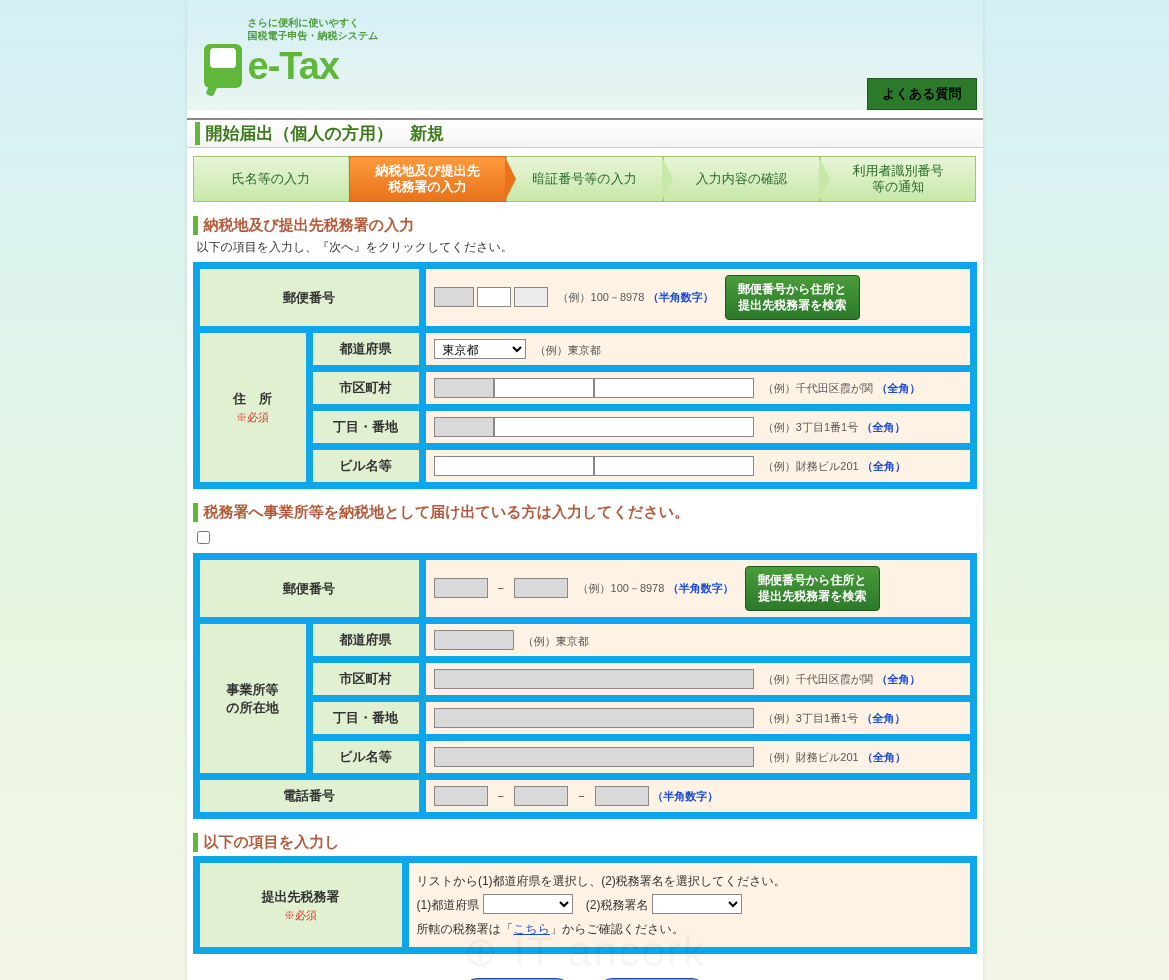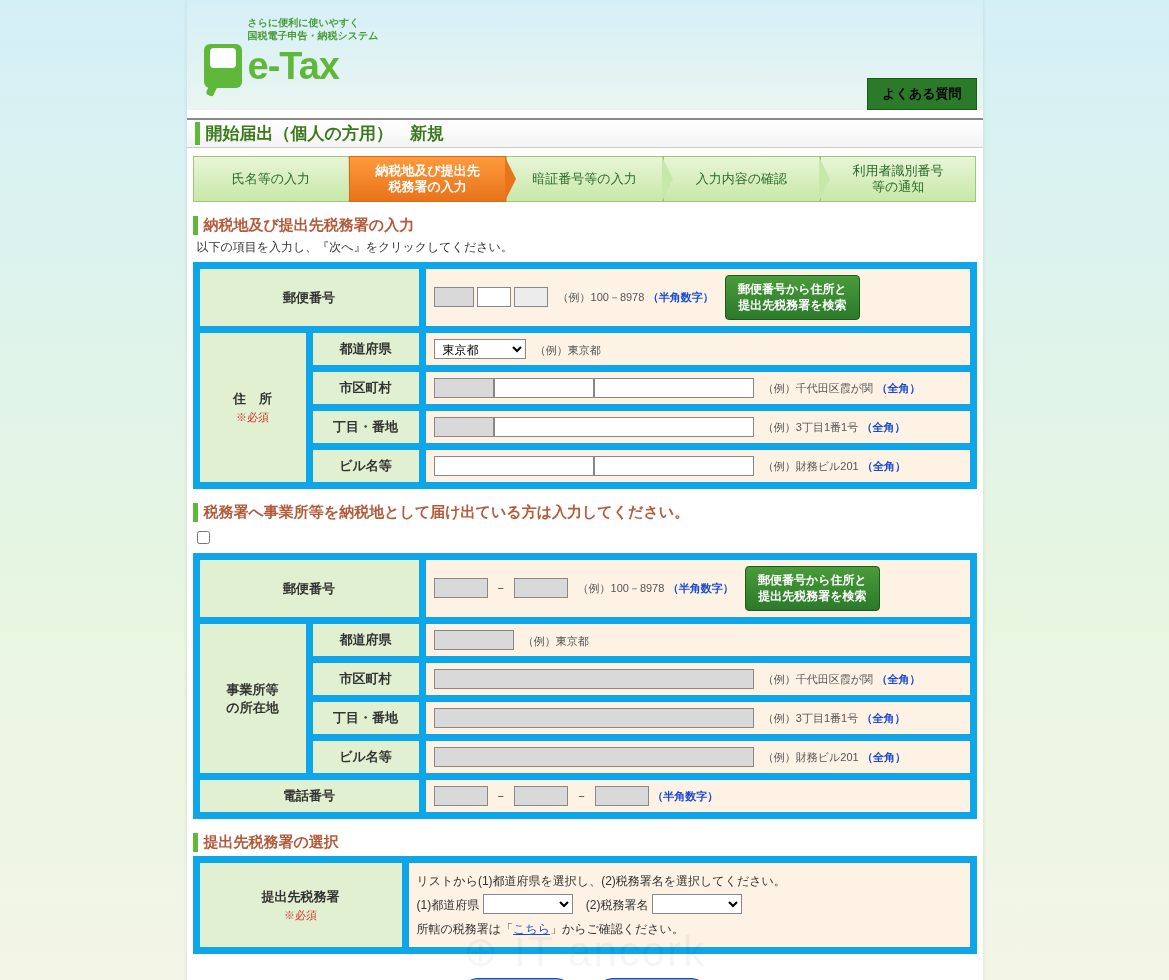--- a/index.html
+++ b/index.html
@@ -199,21 +199,21 @@
       <span class="dash">－</span>
       <input type="text" class="redact" style="width: 54px;">
       <span class="dash">－</span>
       <input type="text" class="redact" style="width: 54px;">
       <span class="hk">（半角数字）</span>
     </td>
    </tr>
   </tbody>
       </table>
 
-  <div class="sec-head">提出先税務署の選択</div>
+  <div class="sec-head">以下の項目を入力し</div>
   <table class="tbl">
    <tbody>
           <tr>
     <th class="lh" style="width:186px">
       <span>提出先税務署</span><span class="req">※必須</span>
     </th>
     <td class="cell" style="line-height:2;">
       <div>リストから(1)都道府県を選択し、(2)税務署名を選択してください。</div>
       <div>
         <span>(1)都道府県</span>

